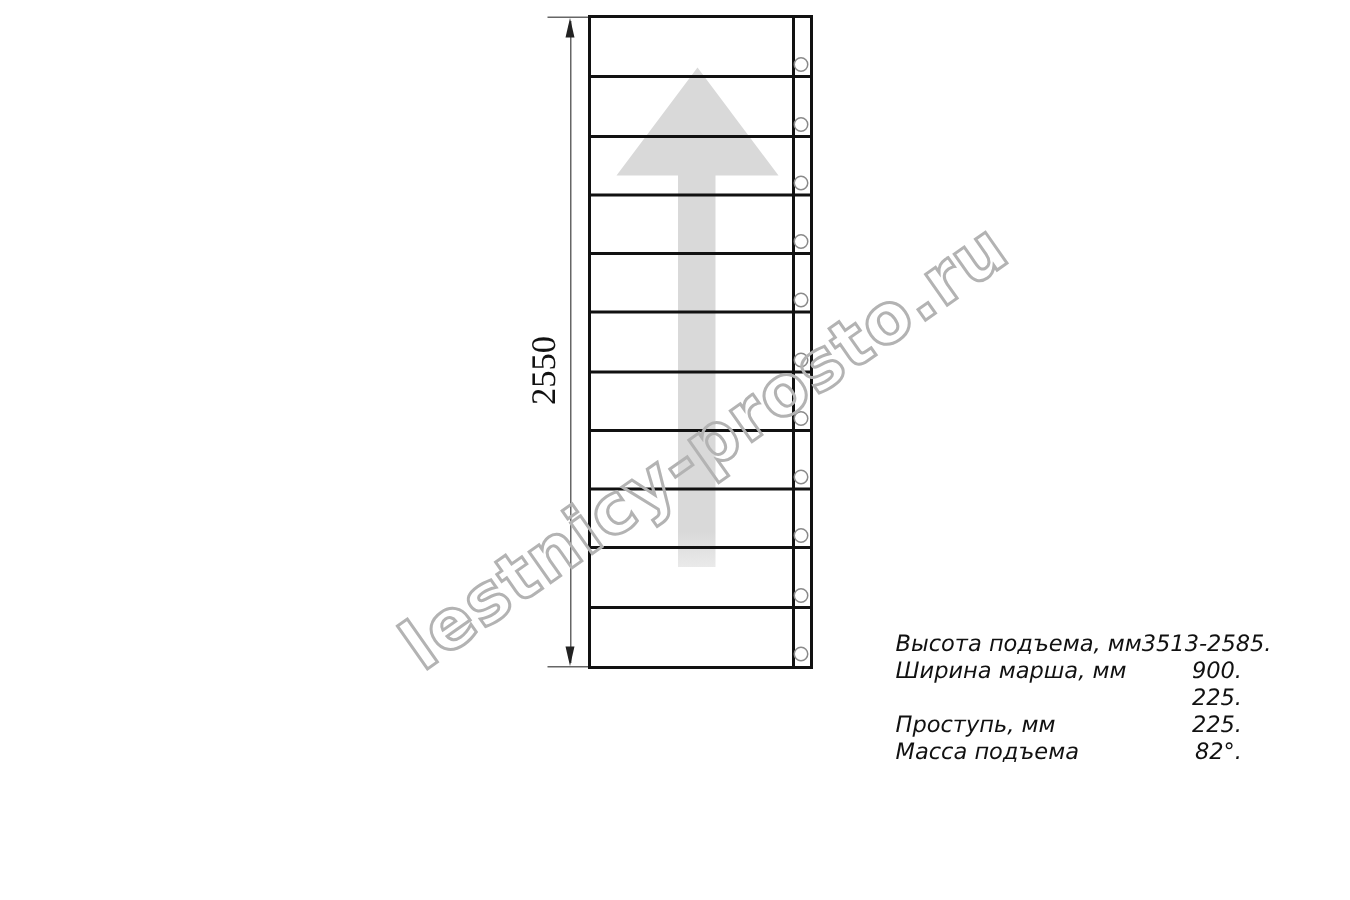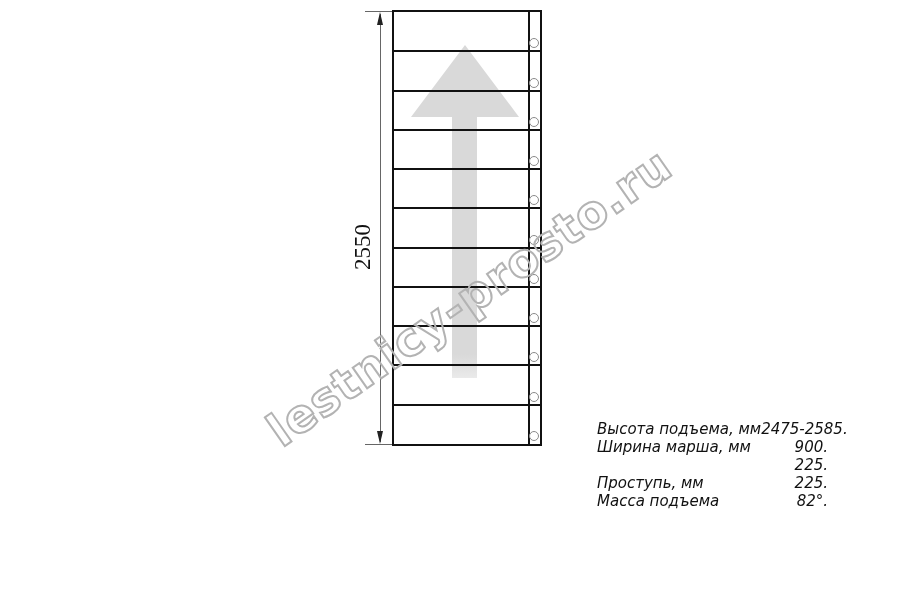--- a/index.html
+++ b/index.html
@@ -170,21 +170,21 @@
         <div class="bolt-circle" style="top: 380px;"></div>
         <div class="bolt-circle" style="top: 419px;"></div>
       </div>
   </div>
 
   <div class="watermark">lestnicy-prosto.ru</div>
 
   <div class="specs">
     <div class="spec-row">
       <span class="spec-label">Высота подъема, мм</span>
-      <span class="spec-value">2475-2585.</span>
+      <span class="spec-value">3513-2585.</span>
     </div>
     <div class="spec-row">
       <span class="spec-label">Ширина марша, мм</span>
       <span class="spec-value">900.</span>
     </div>
     <div class="spec-row">
       <span class="spec-value">225.</span>
     </div>
     <div class="spec-row">
       <span class="spec-label">Проступь, мм</span>

